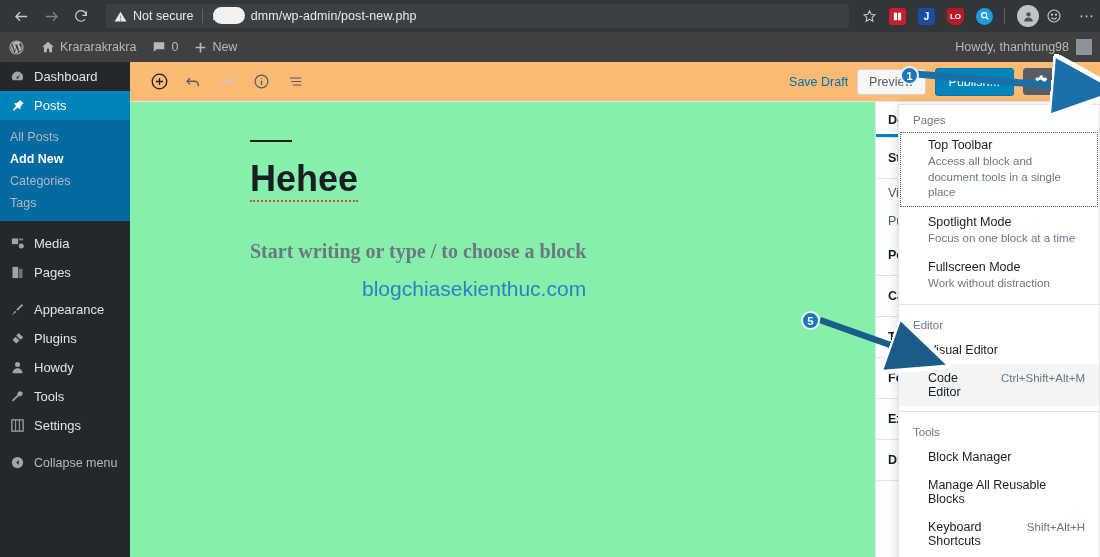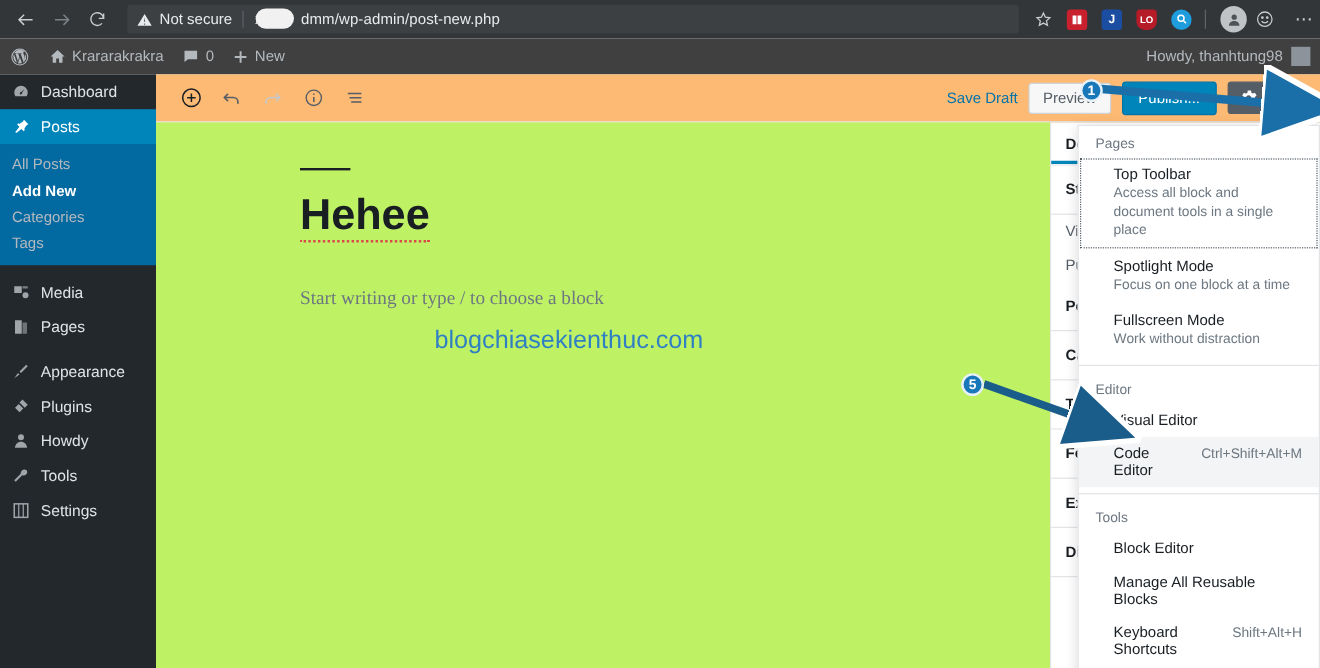--- a/index.html
+++ b/index.html
@@ -126,35 +126,36 @@
   }
   .btn-kebab {
     width: 24px; height: 28px; display: flex; flex-direction: column;
     align-items: center; justify-content: center; gap: 3px;
   }
   .btn-kebab i { width: 3px; height: 3px; border-radius: 50%; background: #40464d; display:block;}
 
   
   .editor-body {
     position: absolute; top: 102px; left: 130px; width: 745px; height: 455px;
-    background: #bef264;
+    background: #86efac;
   }
   .post-inner { padding: 38px 0 0 120px; }
   .pre-dash { width: 42px; height: 2px; background: #191e23; margin-bottom: 16px;}
   .post-title {
     font-size: 36px; font-weight: bold; color: #191e23;
     font-family: "Liberation Sans", sans-serif;
     display: inline-block;
     border-bottom: 2px dotted #d84a4a;
     line-height: 1.15;
     padding-bottom: 1px;
   }
   .para-placeholder {
-    margin-top: 38px; font-size: 16px; color: #6c7781;
+    margin-top: 38px; font-size: 20px; color: #6c7781;
     font-family: "Liberation Serif", serif;
+    font-weight: bold;
   }
   .watermark {
     margin-top: 14px; margin-left: 112px; font-size: 21px; color: #2f7fc4;
     font-family: "Liberation Sans", sans-serif;
   }
 
   
   .doc-sidebar {
     position: absolute; top: 102px; left: 875px; width: 225px; height: 455px;
     background: #fff; border-left: 1px solid #e2e4e7;
@@ -416,20 +417,29 @@
         <svg width="15" height="15" viewBox="0 0 24 24" fill="none" stroke="#a0a5aa" stroke-width="2">
             <rect x="3" y="3" width="18" height="18"></rect>
             <path d="M9 3v18M15 3v18" stroke-width="1.6"></path>
           </svg>
       </span>
       <span>Settings</span>
     </div>
 
     <div class="menu-sep"></div>
 
+    <div class="menu-item dim">
+      <span class="ico">
+        <svg width="15" height="15" viewBox="0 0 24 24" fill="#a0a5aa">
+            <circle cx="12" cy="12" r="9"></circle>
+            <path d="M14 8l-4 4 4 4z" fill="#23282d"></path>
+          </svg>
+      </span>
+      <span>Collapse menu</span>
+    </div>
   </div>
 
   <div class="doc-sidebar">
     <div class="doc-tabs">
       <div class="doc-tab sel">
           <span>Document</span>
         </div>
       <div class="doc-tab">
           <span>Block</span>
         </div>
@@ -553,21 +563,21 @@
       <span>Visual Editor</span>
     </div>
     <div class="dd-item hovered">
       <span>Code Editor</span>
       <span class="dd-short">Ctrl+Shift+Alt+M</span>
     </div>
 
     <div class="dd-sep"></div>
     <div class="dd-group-label">Tools</div>
     <div class="dd-item">
-      <span>Block Editor</span>
+      <span>Block Manager</span>
     </div>
     <div class="dd-item">
       <span>Manage All Reusable Blocks</span>
     </div>
     <div class="dd-item">
       <span>Keyboard Shortcuts</span>
       <span class="dd-short">Shift+Alt+H</span>
     </div>
     <div class="dd-item">
       

